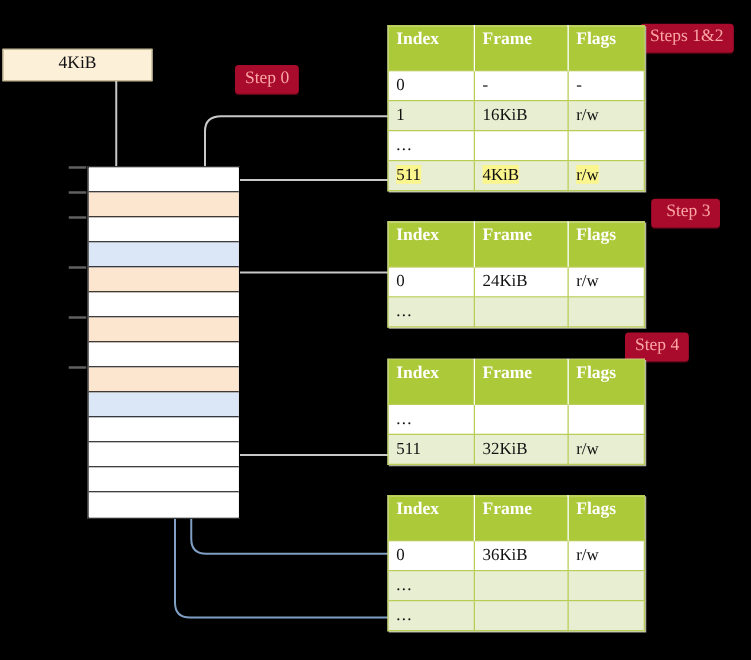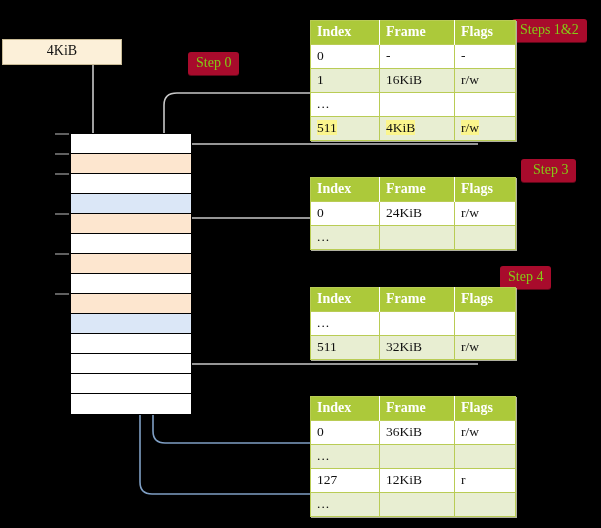--- a/index.html
+++ b/index.html
@@ -13,21 +13,21 @@
     height: 528px;
     background: #000000;
     overflow: hidden;
     font-family: "Liberation Serif", "DejaVu Serif", serif;
   }
 
   
   .badge {
     position: absolute;
     background: #a80b2c;
-    color: #84cc16;
+    color: #fca5a5;
     font-family: "Liberation Serif", "DejaVu Serif", serif;
     font-size: 14px;
     line-height: 1;
     padding: 4px 8px 5px 8px;
     border-radius: 3px;
     white-space: nowrap;
     box-shadow: 0 1px 0 #5d0618;
   }
 
   
@@ -49,21 +49,21 @@
     background: #ffffff;
     font-size: 13.5px;
     border: 1px solid #b9cc55;
     box-shadow: 1px 1px 0 #b0b0a0;
   }
   .ptable th {
     background: #acc93a;
     color: #ffffff;
     font-weight: bold;
     text-align: left;
-    padding: 3px 6px 4px 6px;
+    padding: 3px 6px 16px 6px;
     border-right: 1px solid #ffffff;
     font-size: 14px;
   }
   .ptable th:last-child { border-right: none; }
   .ptable td {
     padding: 3px 6px 4px 6px;
     border: 1px solid #b9cc55;
     color: #111111;
     vertical-align: top;
     white-space: nowrap;
@@ -268,25 +268,20 @@
           <tr class="plain">
             <td class="c-index"><span>0</span></td>
             <td class="c-frame"><span>36KiB</span></td>
             <td class="c-flags"><span>r/w</span></td>
           </tr>
           <tr class="alt">
             <td class="c-index"><span class=" dots">...</span></td>
             <td class="c-frame"><span>&nbsp;</span></td>
             <td class="c-flags"><span>&nbsp;</span></td>
           </tr>
-          <tr class="plain">
-            <td class="c-index"><span>127</span></td>
-            <td class="c-frame"><span>12KiB</span></td>
-            <td class="c-flags"><span>r</span></td>
-          </tr>
           <tr class="alt">
             <td class="c-index"><span class=" dots">...</span></td>
             <td class="c-frame"><span>&nbsp;</span></td>
             <td class="c-flags"><span>&nbsp;</span></td>
           </tr>
         </tbody>
       </table>
     </div>
 
 </div>

